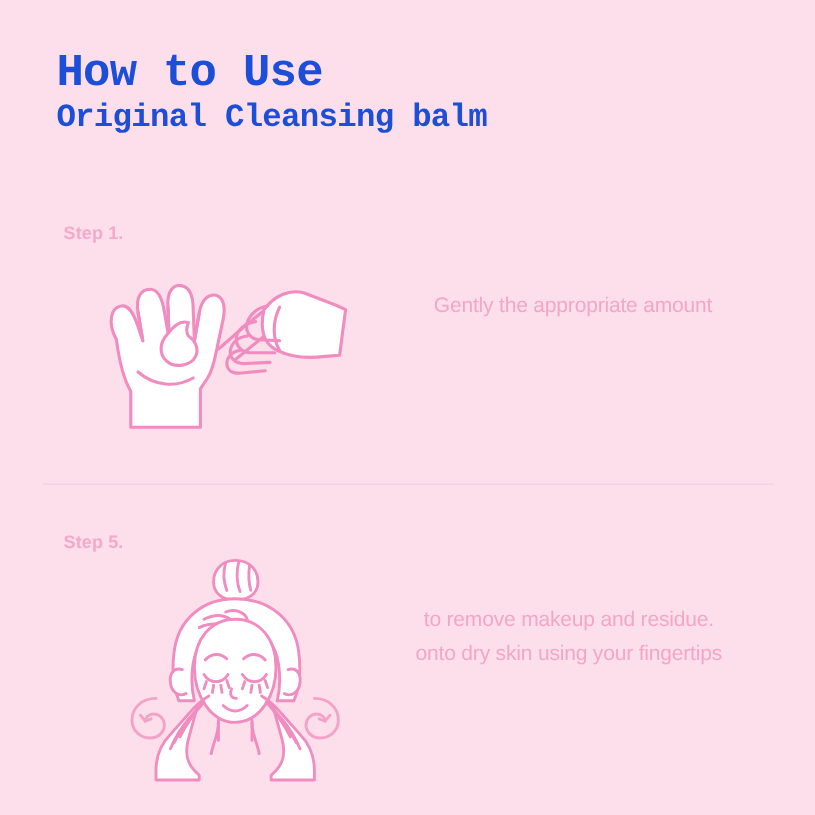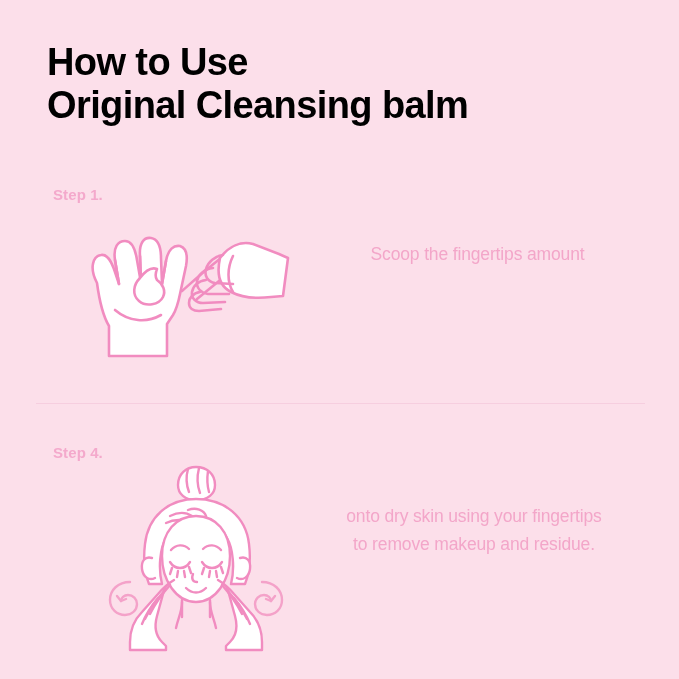--- a/index.html
+++ b/index.html
@@ -23,28 +23,29 @@
   }
 
   
   .title-block {
     position: absolute;
     left: 47px;
     top: 41px;
     width: 560px;
   }
   .title-line {
-    color: #000000;
+    color: #1d4ed8;
     font-weight: bold;
     letter-spacing: -0.6px;
     line-height: 1.12;
     white-space: nowrap;
+    font-family: Liberation Mono, monospace;
   }
   .title-line-1 { font-size: 38px; }
-  .title-line-2 { font-size: 38px; }
+  .title-line-2 { font-size: 27px; }
 
   
   .step-row {
     position: absolute;
     left: 0;
     width: 587px;
   }
   .step-1 { top: 176px; height: 215px; }
   .step-2 { top: 434px; height: 215px; }
 
@@ -190,29 +191,29 @@
                    C 144 110, 148 113, 154 113
                    L 176 111" fill="none"></path>
 
           <path d="M188 58 C 182 70, 182 84, 188 94" fill="none"></path>
 
         </g>
       </svg>
     </div>
 
     <div class="step-text">
-      <div>Scoop the fingertips amount</div>
+      <div>Gently the appropriate amount</div>
     </div>
   </div>
 
   <div class="divider"></div>
 
   <div class="step-row step-2">
 
-    <div class="step-label">Step 4.</div>
+    <div class="step-label">Step 5.</div>
 
     <div class="illustration-2">
       <svg width="190" height="200" viewBox="0 0 190 200" fill="none">
         <g stroke="#F18CC0" stroke-width="2.4" stroke-linecap="round" stroke-linejoin="round" fill="#FFFFFF">
 
           <path d="M78 33
                    C 78 22, 86 15, 96 15
                    C 107 15, 115 22, 115 33
                    C 115 42, 108 48, 96 48
                    C 85 48, 78 42, 78 33 Z"></path>
@@ -316,18 +317,18 @@
                    C 182 157, 175 163, 167 163
                    C 160 163, 155 158, 155 152
                    C 155 147, 159 143, 164 143
                    C 168 143, 171 146, 171 149"></path>
           <path d="M171 149 L175 144 M171 149 L166 147"></path>
         </g>
       </svg>
     </div>
 
     <div class="step-text">
+      <div>to remove makeup and residue.</div>
       <div>onto dry skin using your fingertips</div>
-      <div>to remove makeup and residue.</div>
     </div>
   </div>
 
 </div>
 
 </body></html>

